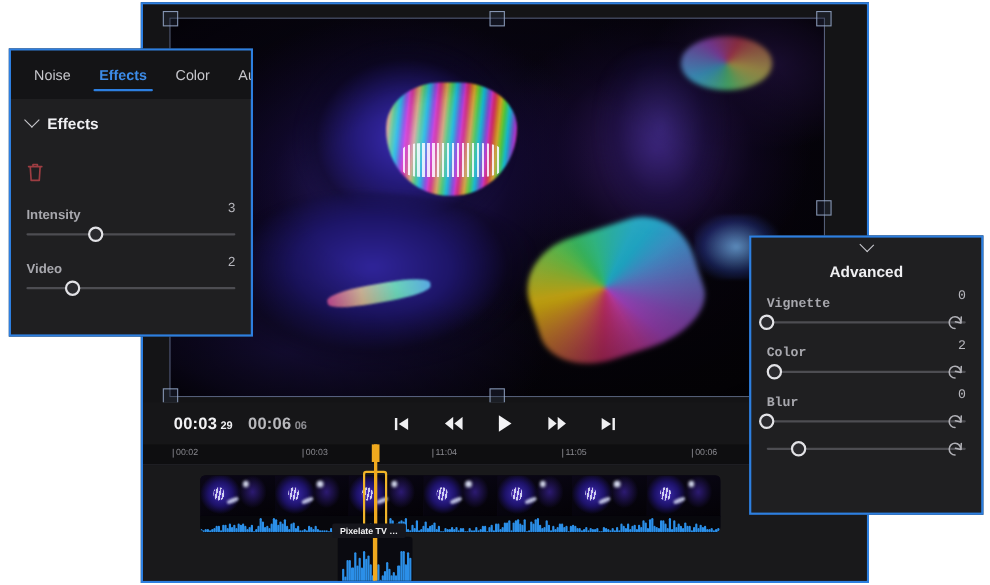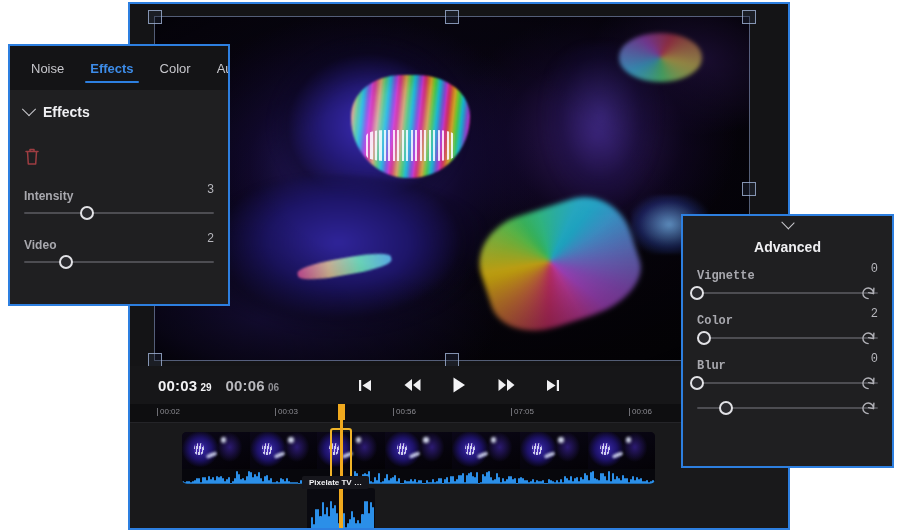--- a/index.html
+++ b/index.html
@@ -244,22 +244,22 @@
       </div>
     </div>
 
     <div id="zoom-level">105%</div>
   </div>
 
   <div id="timeline">
     <div id="ruler">
       <div class="tick" style="left:30px">00:02</div>
       <div class="tick" style="left:148px">00:03</div>
-      <div class="tick" style="left:266px">00:56</div>
-      <div class="tick" style="left:384px">07:05</div>
+      <div class="tick" style="left:266px">11:04</div>
+      <div class="tick" style="left:384px">11:05</div>
       <div class="tick" style="left:502px">00:06</div>
     </div>
 
     <div id="clip">
       <div id="filmstrip">
           <div class="frame">
             <div class="fr-bg"></div>
             <div class="fr-face"></div>
             <div class="fr-light"></div>
             <div class="fr-hand"></div>

